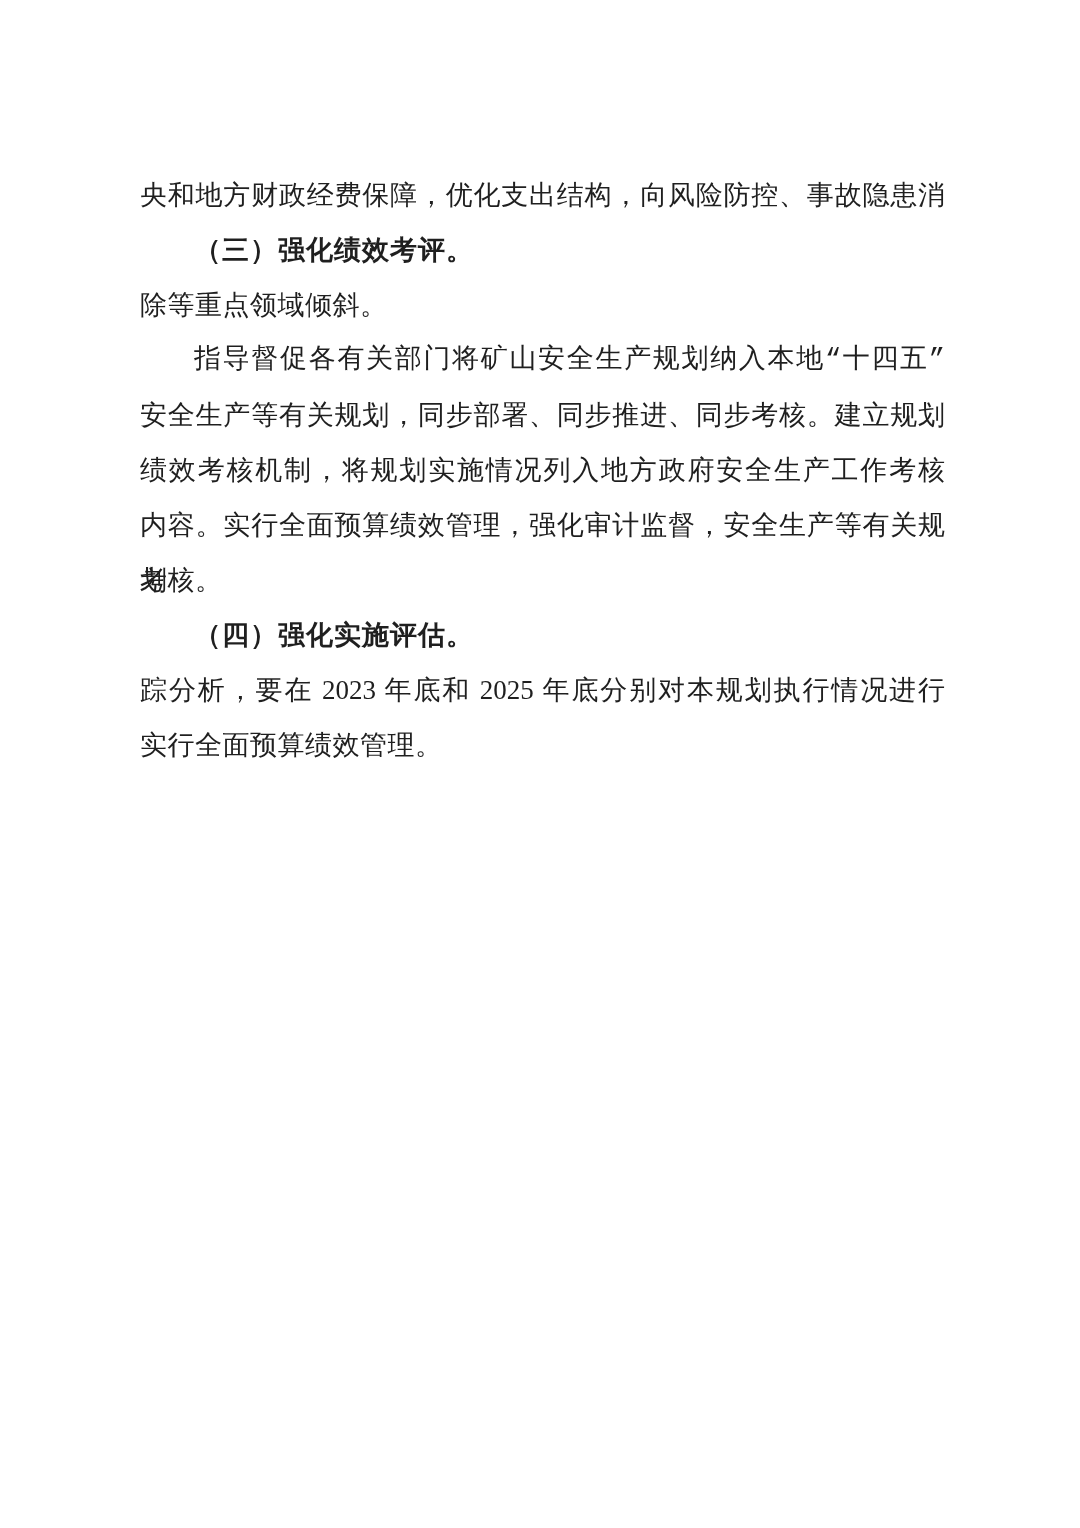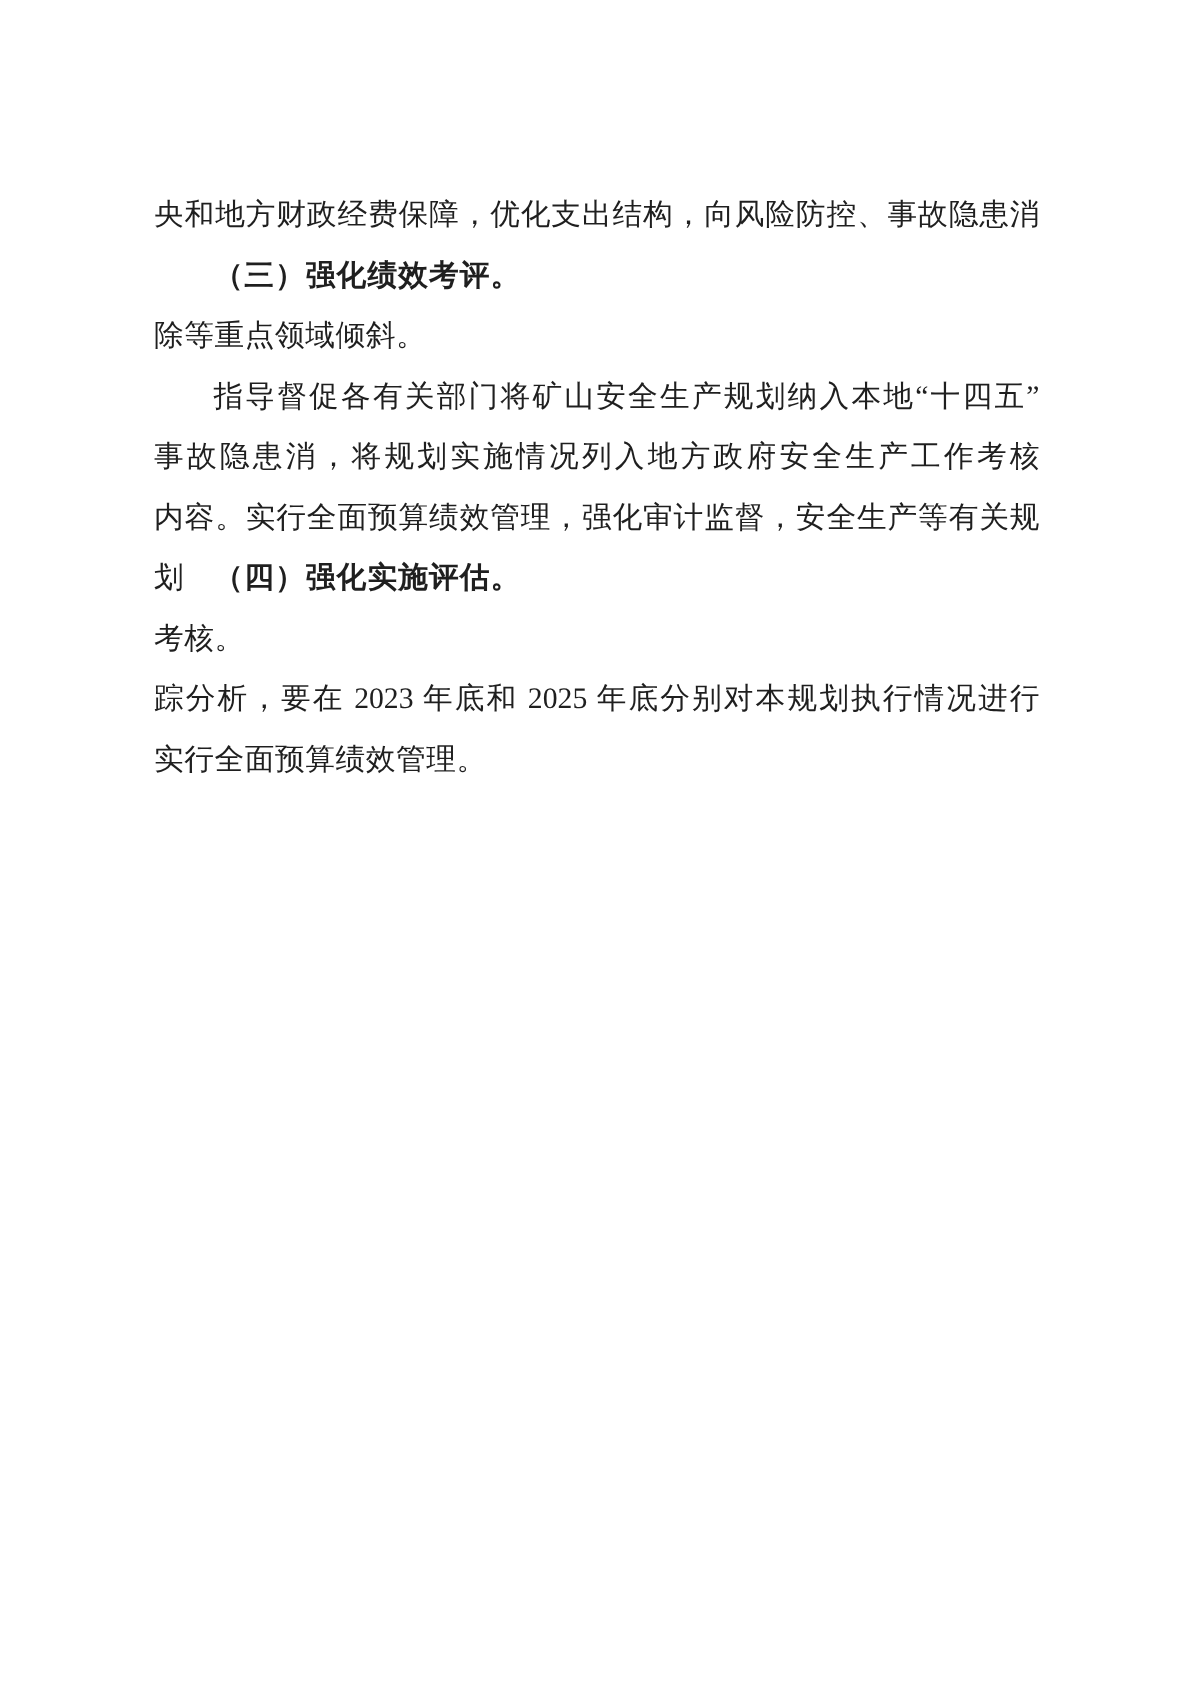--- a/index.html
+++ b/index.html
@@ -32,20 +32,21 @@
     font-weight: 500;
   }
   .line.justify {
     white-space: normal;
     letter-spacing: 0;
     text-align: justify;
     text-align-last: justify;
   }
   .line.indent {
     text-indent: 54px;
+    font-family: Liberation Mono, monospace;
   }
   .line.heading {
     font-weight: 700;
     text-indent: 54px;
     letter-spacing: 1px;
   }
   .page-footer {
     position: absolute;
     left: 797px;
     top: 1349px;
@@ -64,24 +65,25 @@
 </head>
 <body>
 
 <div class="page">
 
   <main class="text-block">
     <p class="line justify">央和地方财政经费保障，优化支出结构，向风险防控、事故隐患消</p>
     <p class="line heading">（三）强化绩效考评。</p>
     <p class="line">除等重点领域倾斜。</p>
     <p class="line justify indent">指导督促各有关部门将矿山安全生产规划纳入本地“十四五”</p>
-    <p class="line justify">事故隐患消，将规划实施情况列入地方政府安全生产工作考核</p>
+    <p class="line justify">安全生产等有关规划，同步部署、同步推进、同步考核。建立规划</p>
+    <p class="line justify">绩效考核机制，将规划实施情况列入地方政府安全生产工作考核</p>
     <p class="line justify">内容。实行全面预算绩效管理，强化审计监督，安全生产等有关规划</p>
+    <p class="line">考核。</p>
     <p class="line heading">（四）强化实施评估。</p>
-    <p class="line">考核。</p>
     <p class="line justify">踪分析，要在 2023 年底和 2025 年底分别对本规划执行情况进行</p>
     <p class="line">实行全面预算绩效管理。</p>
   </main>
 
   <footer class="page-footer">
     <span class="dash">—</span>
     <span class="page-num">37</span>
     <span class="dash">—</span>
   </footer>
 

